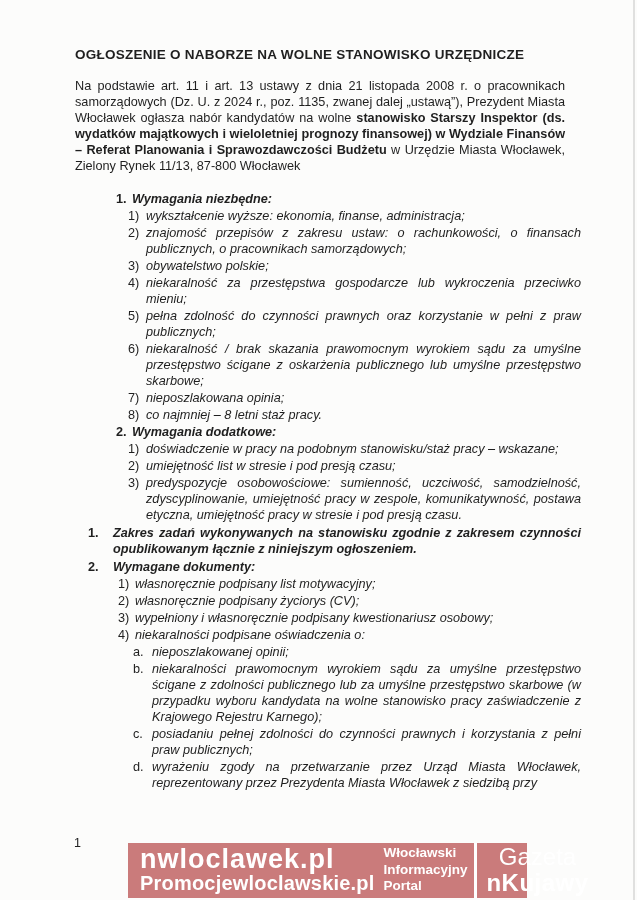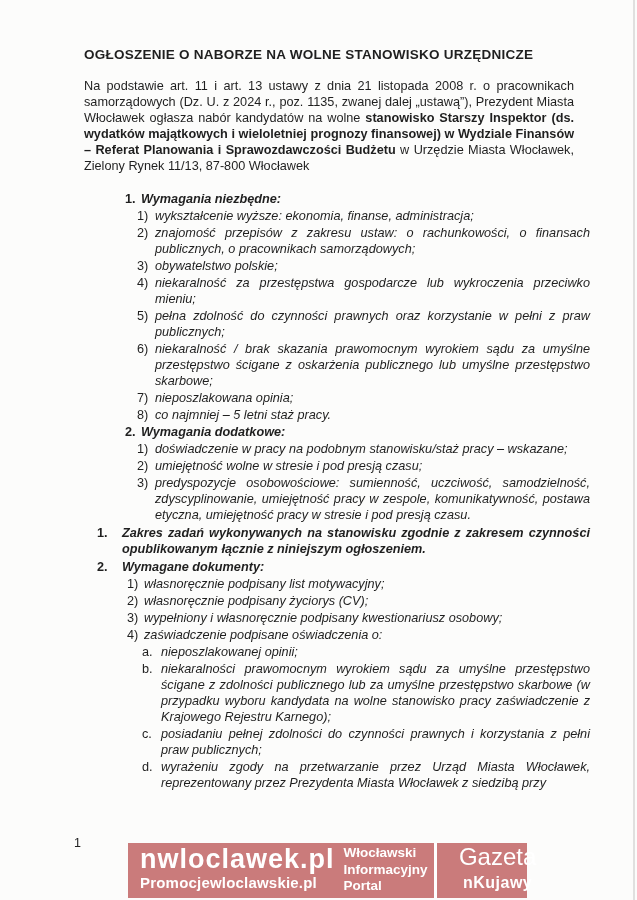--- a/index.html
+++ b/index.html
@@ -2,21 +2,21 @@
 <html lang="pl"><head>
 <meta charset="utf-8">
 <style>
   html,body{margin:0;padding:0;}
   body{
     width:637px;height:900px;position:relative;overflow:hidden;
     background:#fcfcfb;color:#1f1f1f;
     font-family:"Liberation Sans","DejaVu Sans",sans-serif;
   }
   .scan-edge{position:absolute;right:2px;top:0;width:2px;height:900px;background:#c9c9c9;opacity:.55;}
-  .content{position:absolute;left:84px;top:47px;width:506px;font-size:12.7px;line-height:16px;}
+  .content{position:absolute;left:75px;top:47px;width:506px;font-size:12.7px;line-height:16px;}
   .title{font-weight:bold;font-size:13.5px;letter-spacing:.25px;margin:0 0 15px 0;text-align:left;}
   .intro{margin:0 16px 17px 0;text-align:justify;}
   .b{font-weight:bold;}
   .row{display:flex;margin-bottom:1px;}
   .row .num{flex:0 0 auto;}
   .row .txt{flex:1 1 auto;text-align:justify;font-style:italic;}
   
   .r-a-head{margin-left:41px;}
   .r-a-head .num{width:16px;}
   .r-a-sub{margin-left:53px;}
@@ -30,26 +30,26 @@
   .r-b-let .num{width:19px;}
   
   .page-num{position:absolute;left:74px;top:836px;font-size:12.5px;color:#222;}
   
   .banner{
     position:absolute;left:128px;top:843px;width:399px;height:55px;
     background:#ca7b7b;color:#fff;display:flex;align-items:stretch;
   }
   .b-left{flex:0 0 auto;padding:3px 7px 0 12px;}
   .site1{font-weight:bold;font-size:27px;line-height:27px;letter-spacing:1px;}
-  .site2{font-weight:bold;font-size:15px;line-height:20px;letter-spacing:.2px;}
+  .site2{font-weight:bold;font-size:20px;line-height:20px;letter-spacing:.2px;}
   .b-mid{flex:1 1 auto;padding:2px 6px 0 2px;font-weight:bold;font-size:13.5px;line-height:16.5px;}
   .b-div{flex:0 0 auto;width:3px;background:#ffffff;}
   .b-right{flex:0 0 auto;width:122px;text-align:center;padding-top:1px;}
   .g1{font-size:24px;line-height:25px;font-weight:normal;}
-  .g2{font-size:16px;line-height:27px;font-weight:bold;letter-spacing:.5px;}
+  .g2{font-size:24px;line-height:27px;font-weight:bold;letter-spacing:.5px;}
 </style>
 </head>
 <body>
 
 <div class="content">
 
   <div class="title">OGŁOSZENIE O NABORZE NA WOLNE STANOWISKO URZĘDNICZE</div>
 
   <p class="intro"><span>Na podstawie art. 11 i art. 13 ustawy z dnia 21 listopada 2008 r. o pracownikach samorządowych (Dz. U. z 2024 r., poz. 1135, zwanej dalej „ustawą”), Prezydent Miasta Włocławek ogłasza nabór kandydatów na wolne </span><span class="b">stanowisko Starszy Inspektor (ds. wydatków majątkowych i wieloletniej prognozy finansowej) w Wydziale Finansów – Referat Planowania i Sprawozdawczości Budżetu</span><span> w Urzędzie Miasta Włocławek, Zielony Rynek 11/13, 87-800 Włocławek</span></p>
 
@@ -80,34 +80,34 @@
   <div class="row r-a-sub">
     <span class="num">6)</span>
     <span class="txt">niekaralność / brak skazania prawomocnym wyrokiem sądu za umyślne przestępstwo ścigane z oskarżenia publicznego lub umyślne przestępstwo skarbowe;</span>
   </div>
   <div class="row r-a-sub">
     <span class="num">7)</span>
     <span class="txt">nieposzlakowana opinia;</span>
   </div>
   <div class="row r-a-sub">
     <span class="num">8)</span>
-    <span class="txt">co najmniej – 5 letni staż pracy.</span>
+    <span class="txt">co najmniej – 8 letni staż pracy.</span>
   </div>
 
   <div class="row r-a-head">
     <span class="num b">2.</span>
     <span class="txt b">Wymagania dodatkowe:</span>
   </div>
   <div class="row r-a-sub">
     <span class="num">1)</span>
     <span class="txt">doświadczenie w pracy na podobnym stanowisku/staż pracy – wskazane;</span>
   </div>
   <div class="row r-a-sub">
     <span class="num">2)</span>
-    <span class="txt">umiejętność wolne w stresie i pod presją czasu;</span>
+    <span class="txt">umiejętność list w stresie i pod presją czasu;</span>
   </div>
   <div class="row r-a-sub">
     <span class="num">3)</span>
     <span class="txt">predyspozycje osobowościowe: sumienność, uczciwość, samodzielność, zdyscyplinowanie, umiejętność pracy w zespole, komunikatywność, postawa etyczna, umiejętność pracy w stresie i pod presją czasu.</span>
   </div>
 
   <div class="row r-b-head">
     <span class="num b">1.</span>
     <span class="txt b">Zakres zadań wykonywanych na stanowisku zgodnie z zakresem czynności opublikowanym łącznie z niniejszym ogłoszeniem.</span>
   </div>
@@ -123,21 +123,21 @@
   <div class="row r-b-sub">
     <span class="num">2)</span>
     <span class="txt">własnoręcznie podpisany życiorys (CV);</span>
   </div>
   <div class="row r-b-sub">
     <span class="num">3)</span>
     <span class="txt">wypełniony i własnoręcznie podpisany kwestionariusz osobowy;</span>
   </div>
   <div class="row r-b-sub">
     <span class="num">4)</span>
-    <span class="txt">zaświadczenie podpisane oświadczenia o:</span>
+    <span class="txt">niekaralności podpisane oświadczenia o:</span>
   </div>
   <div class="row r-b-let">
     <span class="num">a.</span>
     <span class="txt">nieposzlakowanej opinii;</span>
   </div>
   <div class="row r-b-let">
     <span class="num">b.</span>
     <span class="txt">niekaralności prawomocnym wyrokiem sądu za umyślne przestępstwo ścigane z zdolności publicznego lub za umyślne przestępstwo skarbowe (w przypadku wyboru kandydata na wolne stanowisko pracy zaświadczenie z Krajowego Rejestru Karnego);</span>
   </div>
   <div class="row r-b-let">

